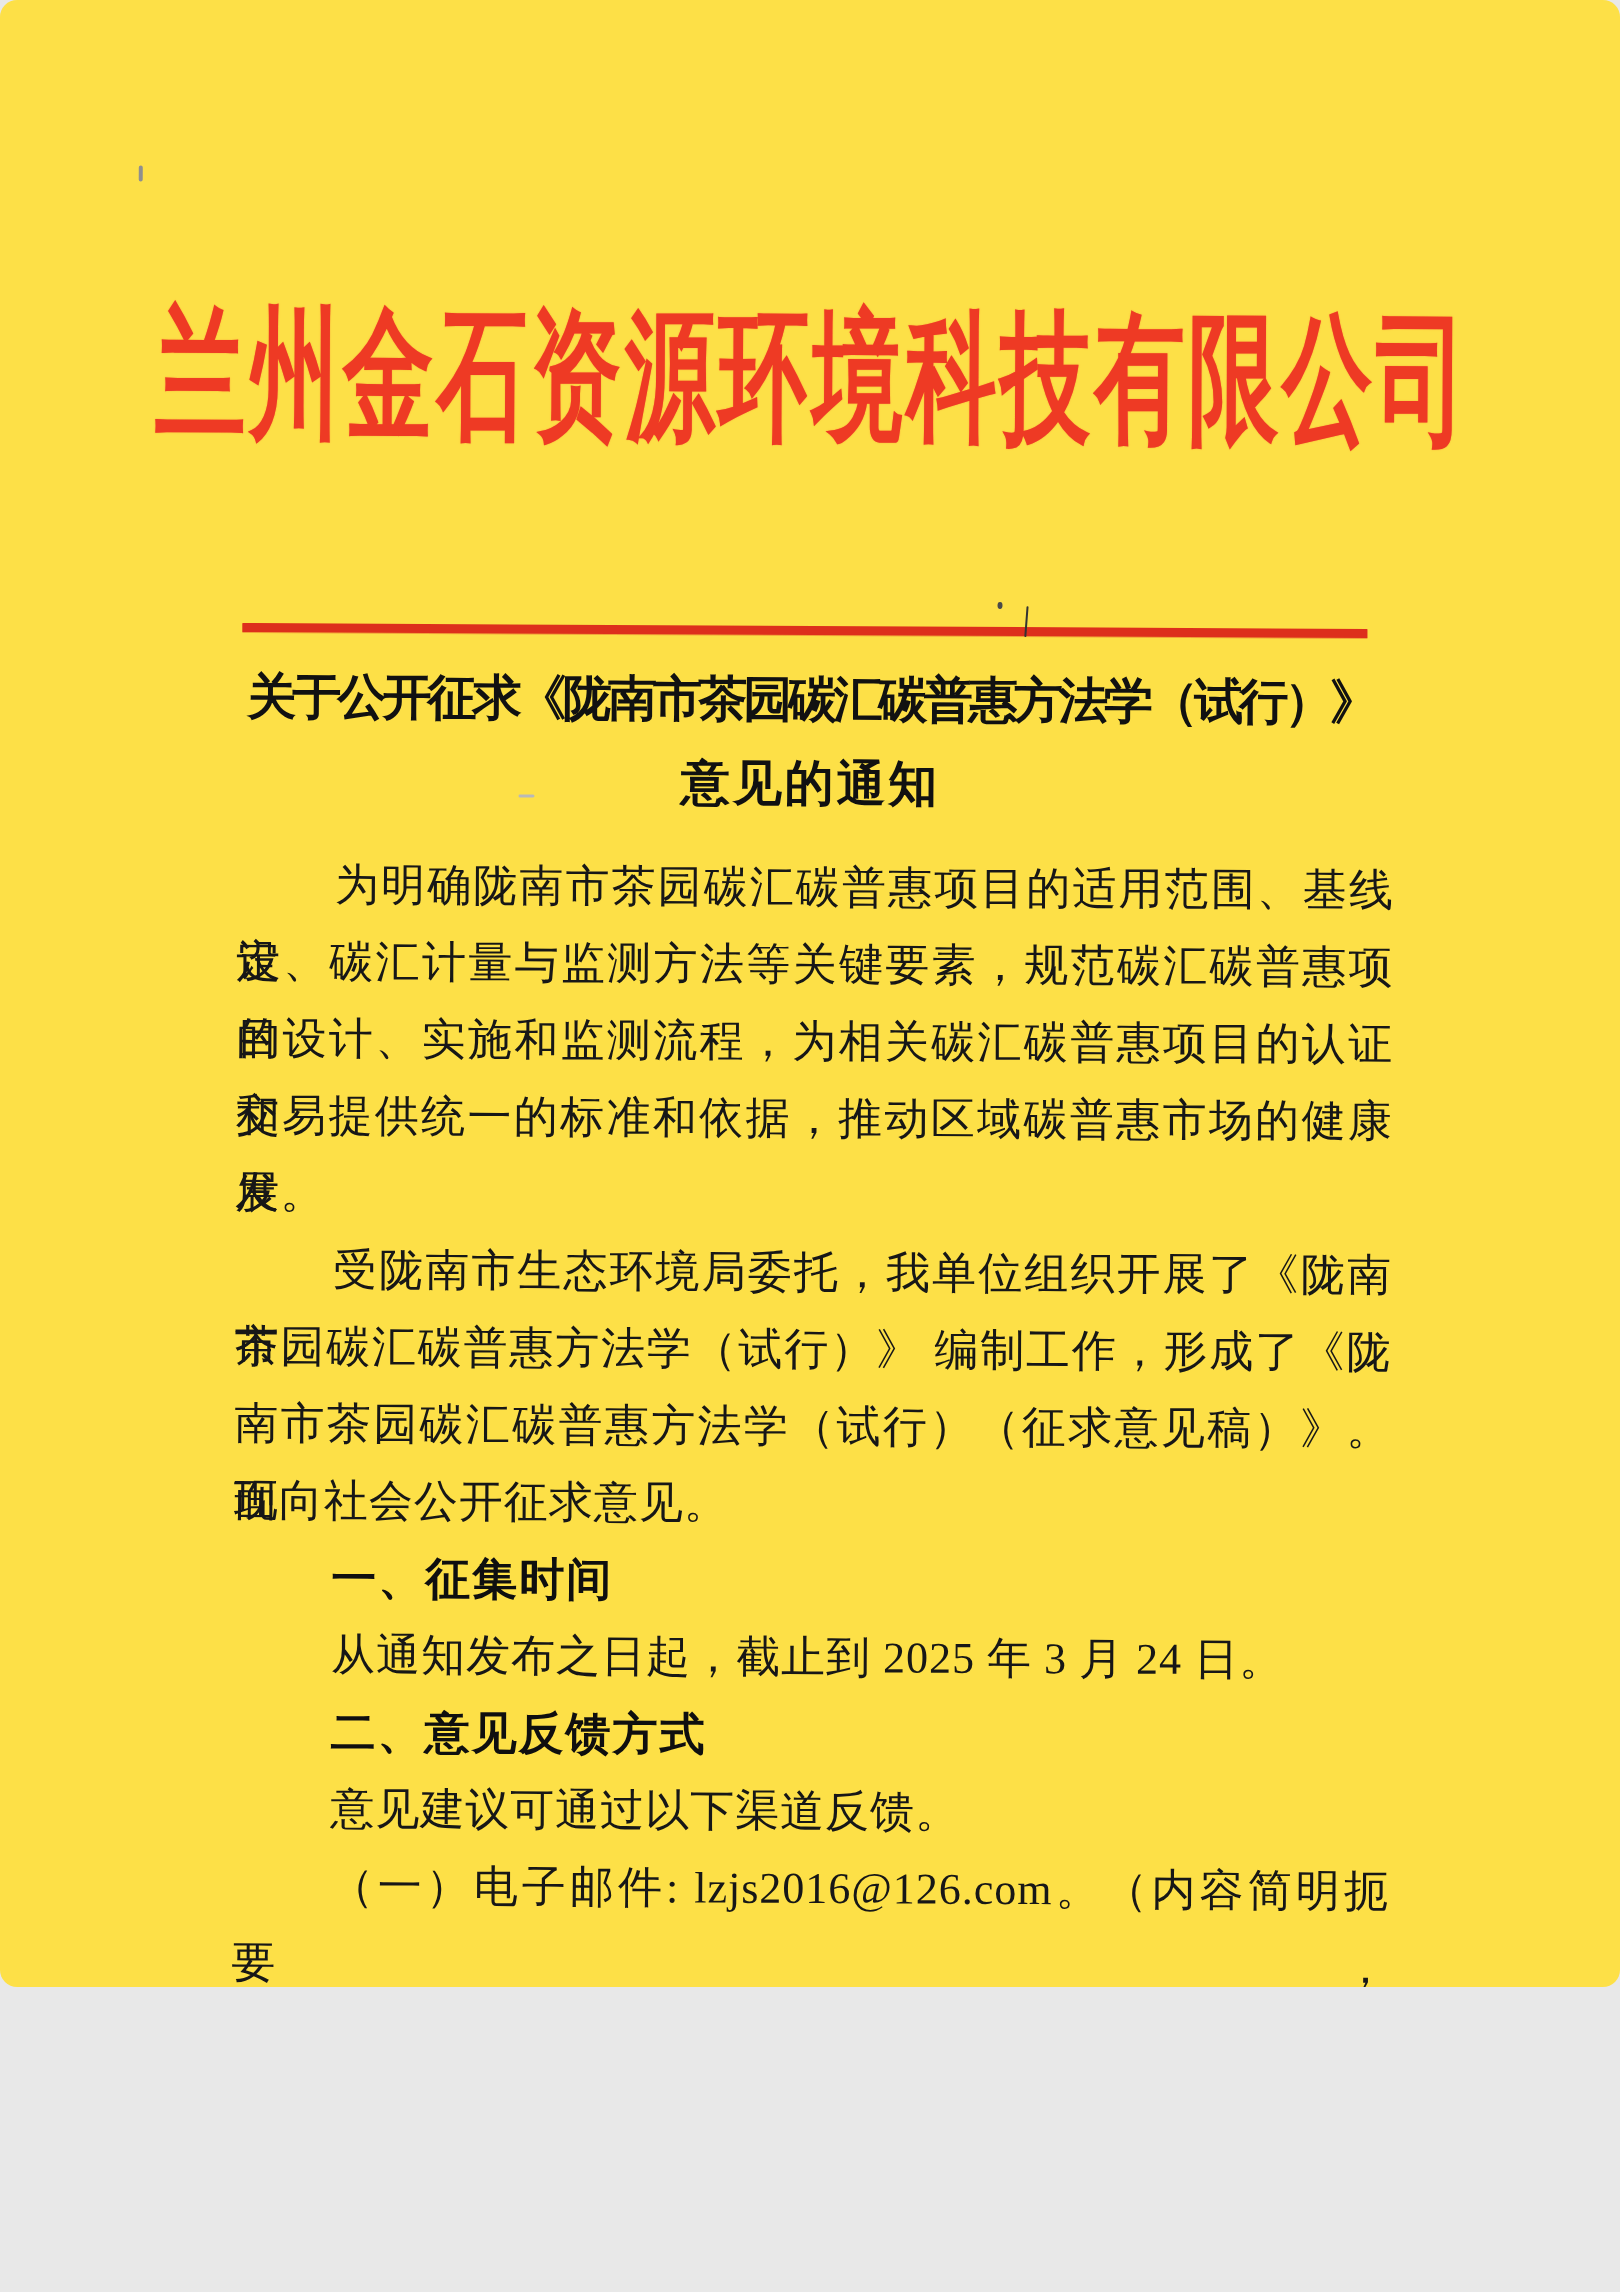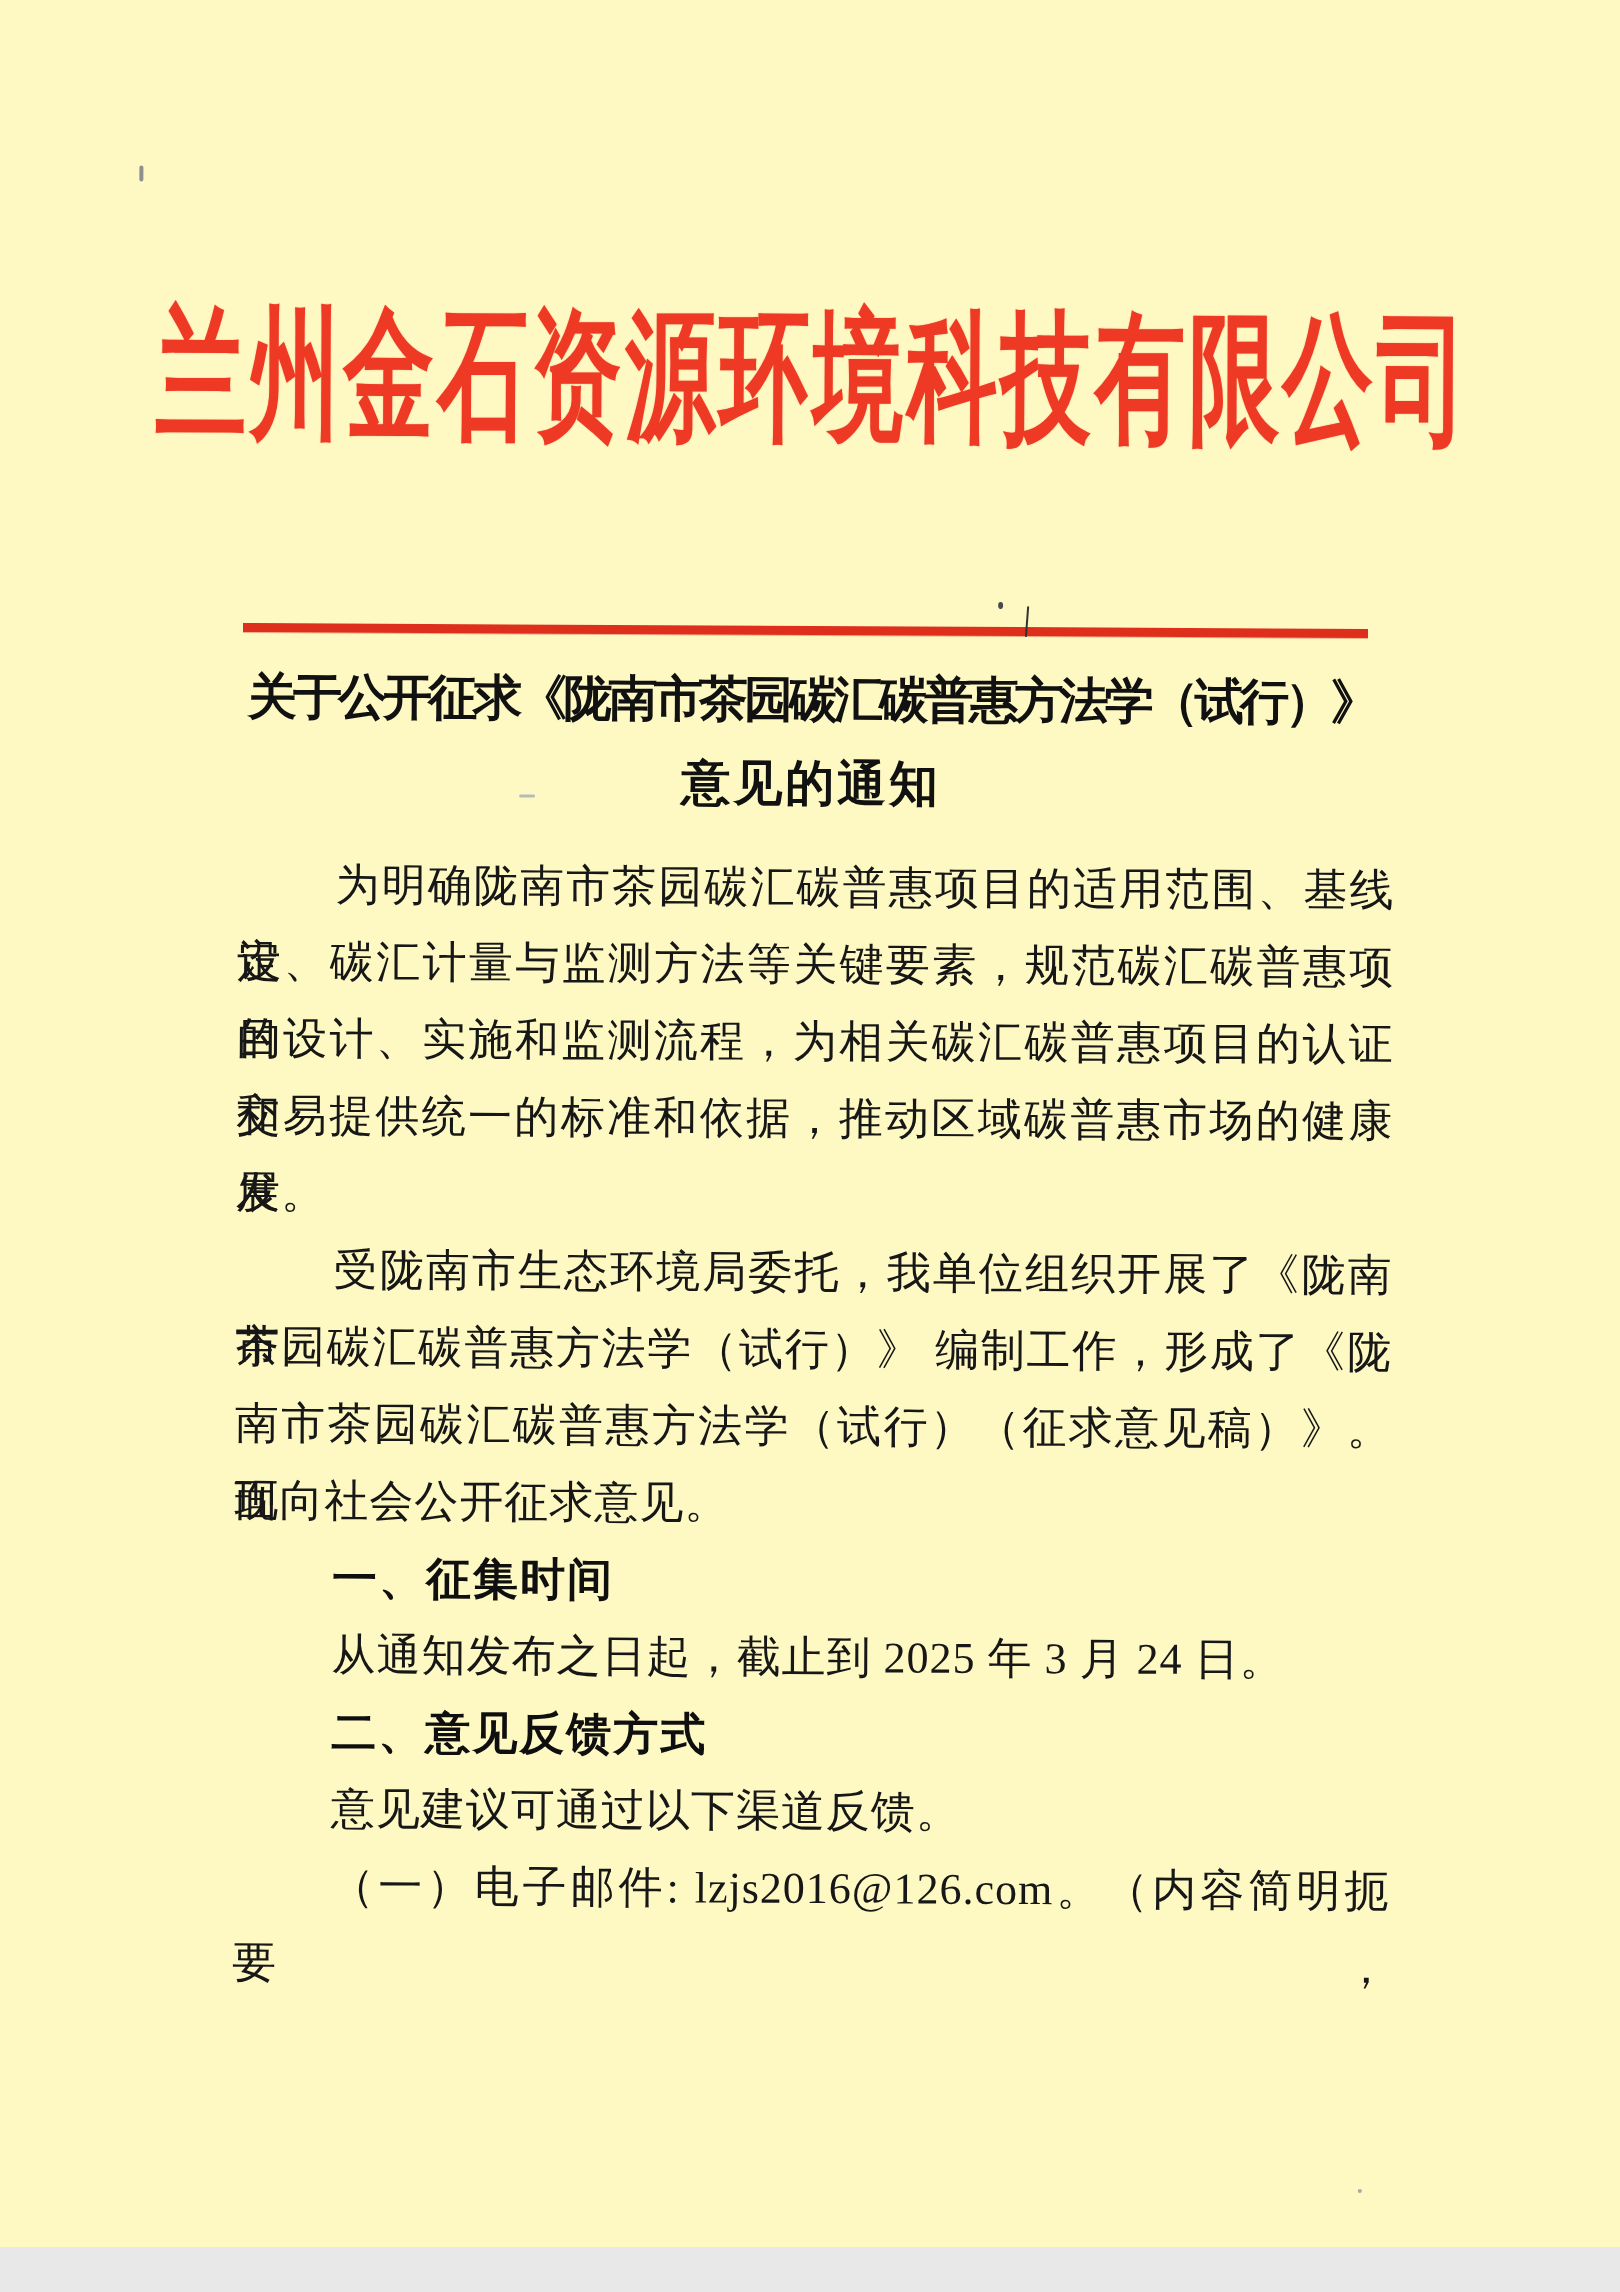--- a/index.html
+++ b/index.html
@@ -1,22 +1,23 @@
 <!DOCTYPE html>
 <html><head>
 <meta charset="utf-8">
 <style>
   html,body{margin:0;padding:0;background:#e8e8e8;}
   .page{
     position:relative;
-    width:1620px;height:2247px;
-    background:#fef9c3;
+    width:1620px;height:1987px;
+    background:#fde047;
     overflow:hidden;
     font-family:"Liberation Serif","DejaVu Serif",serif;
     color:#1c1c1c;
+    border-radius:17px;
   }
   .sheet{position:absolute;inset:0;transform:rotate(0.3deg);transform-origin:50% 45%;}
   
   .letterhead{
     position:absolute;top:282px;left:0;width:100%;
     text-align:center;
     font-weight:bold;
     font-size:90px;
     letter-spacing:3.9px;
     color:#ee3a24;

